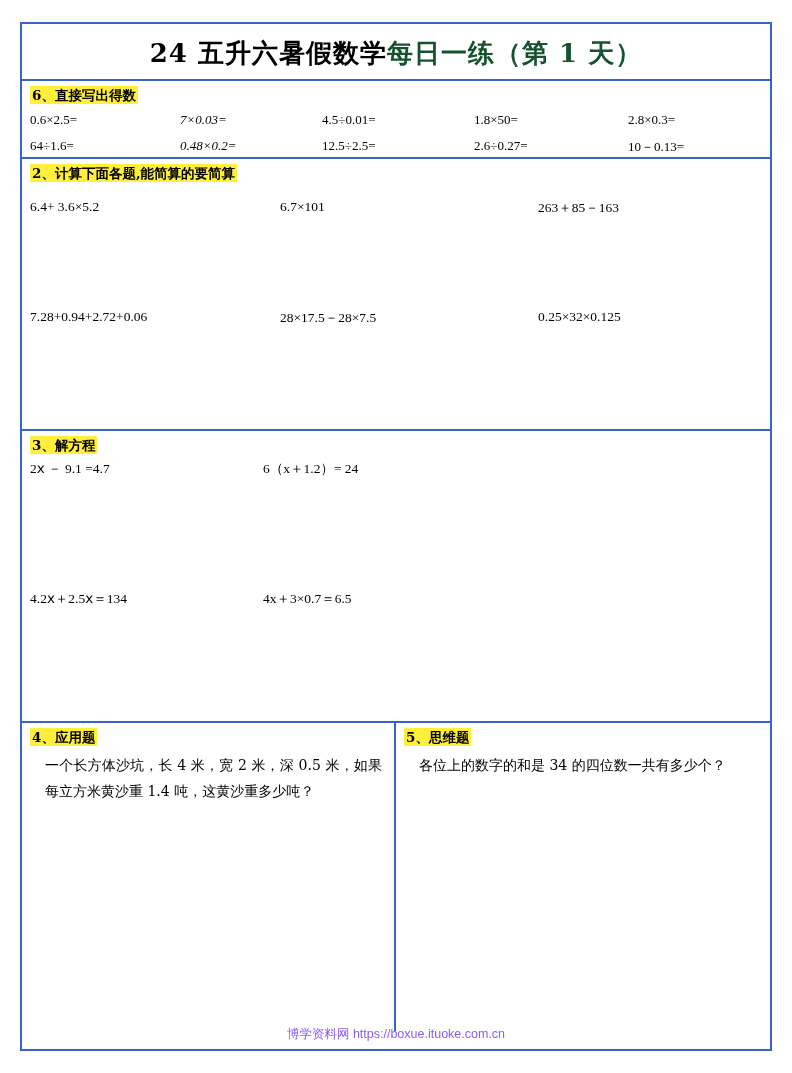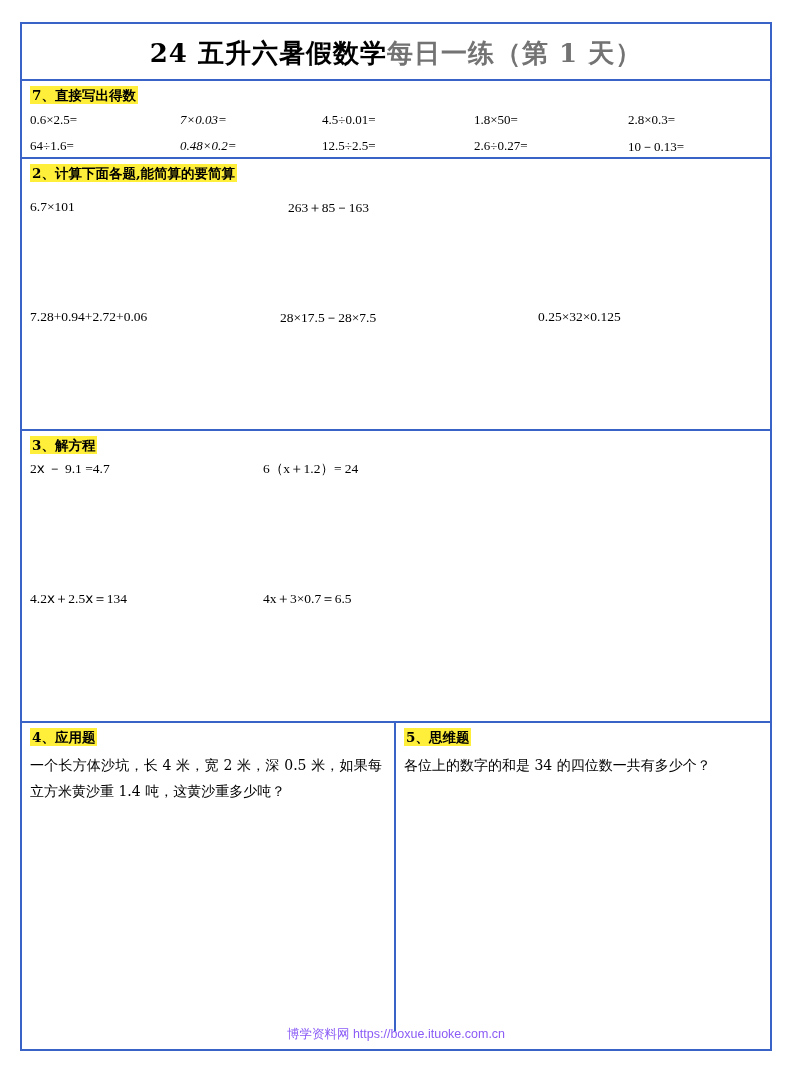--- a/index.html
+++ b/index.html
@@ -32,21 +32,21 @@
   .title {
     text-align: center;
     font-size: 26px;
     font-weight: bold;
     letter-spacing: 1px;
     padding: 14px 0 10px 0;
     line-height: 1.2;
     font-family: "DejaVu Serif", serif;
   }
   .title .red {
-    color: #737373;
+    color: #14532d;
   }
   .section {
     border-top: 2px solid #3a63c8;
     box-sizing: border-box;
     position: relative;
   }
   .sec-head {
     font-size: 13.5px;
     font-weight: bold;
     padding: 6px 0 2px 8px;
@@ -115,20 +115,21 @@
   .s45 .right {
     flex: 1;
     box-sizing: border-box;
   }
   .body-text {
     font-size: 14px;
     line-height: 1.85;
     padding: 4px 12px 0 8px;
     font-family: "DejaVu Serif", serif;
     text-align: justify;
+    margin-left: 15px;
   }
   .footer {
     position: absolute;
     left: 0;
     bottom: 6px;
     width: 100%;
     text-align: center;
     font-size: 12.5px;
     color: #8b5cf6;
     font-family: "Liberation Sans", sans-serif;
@@ -140,21 +141,21 @@
 
 <div class="page">
   <div class="sheet">
 
     <div class="title">
       <span>24 五升六暑假数学</span><span class="red">每日一练（第 1 天）</span>
     </div>
 
     <div class="section s1">
       <div class="sec-head">
-        <span class="hl">7、直接写出得数</span>
+        <span class="hl">6、直接写出得数</span>
       </div>
       <div class="row s1-r1">
         <div class="c1">0.6×2.5=</div>
         <div class="c2">7×0.03=</div>
         <div class="c3">4.5÷0.01=</div>
         <div class="c4">1.8×50=</div>
         <div class="c5">2.8×0.3=</div>
       </div>
       <div class="row s1-r2">
         <div class="c1">64÷1.6=</div>
@@ -163,20 +164,21 @@
         <div class="c4">2.6÷0.27=</div>
         <div class="c5">10－0.13=</div>
       </div>
     </div>
 
     <div class="section s2">
       <div class="sec-head">
         <span class="hl">2、计算下面各题,能简算的要简算</span>
       </div>
       <div class="row s2-r1">
+        <div class="a">6.4+ 3.6×5.2</div>
         <div class="b">6.7×101</div>
         <div class="c">263＋85－163</div>
       </div>
       <div class="row s2-r2">
         <div class="a">7.28+0.94+2.72+0.06</div>
         <div class="b">28×17.5－28×7.5</div>
         <div class="c">0.25×32×0.125</div>
       </div>
     </div>
 

